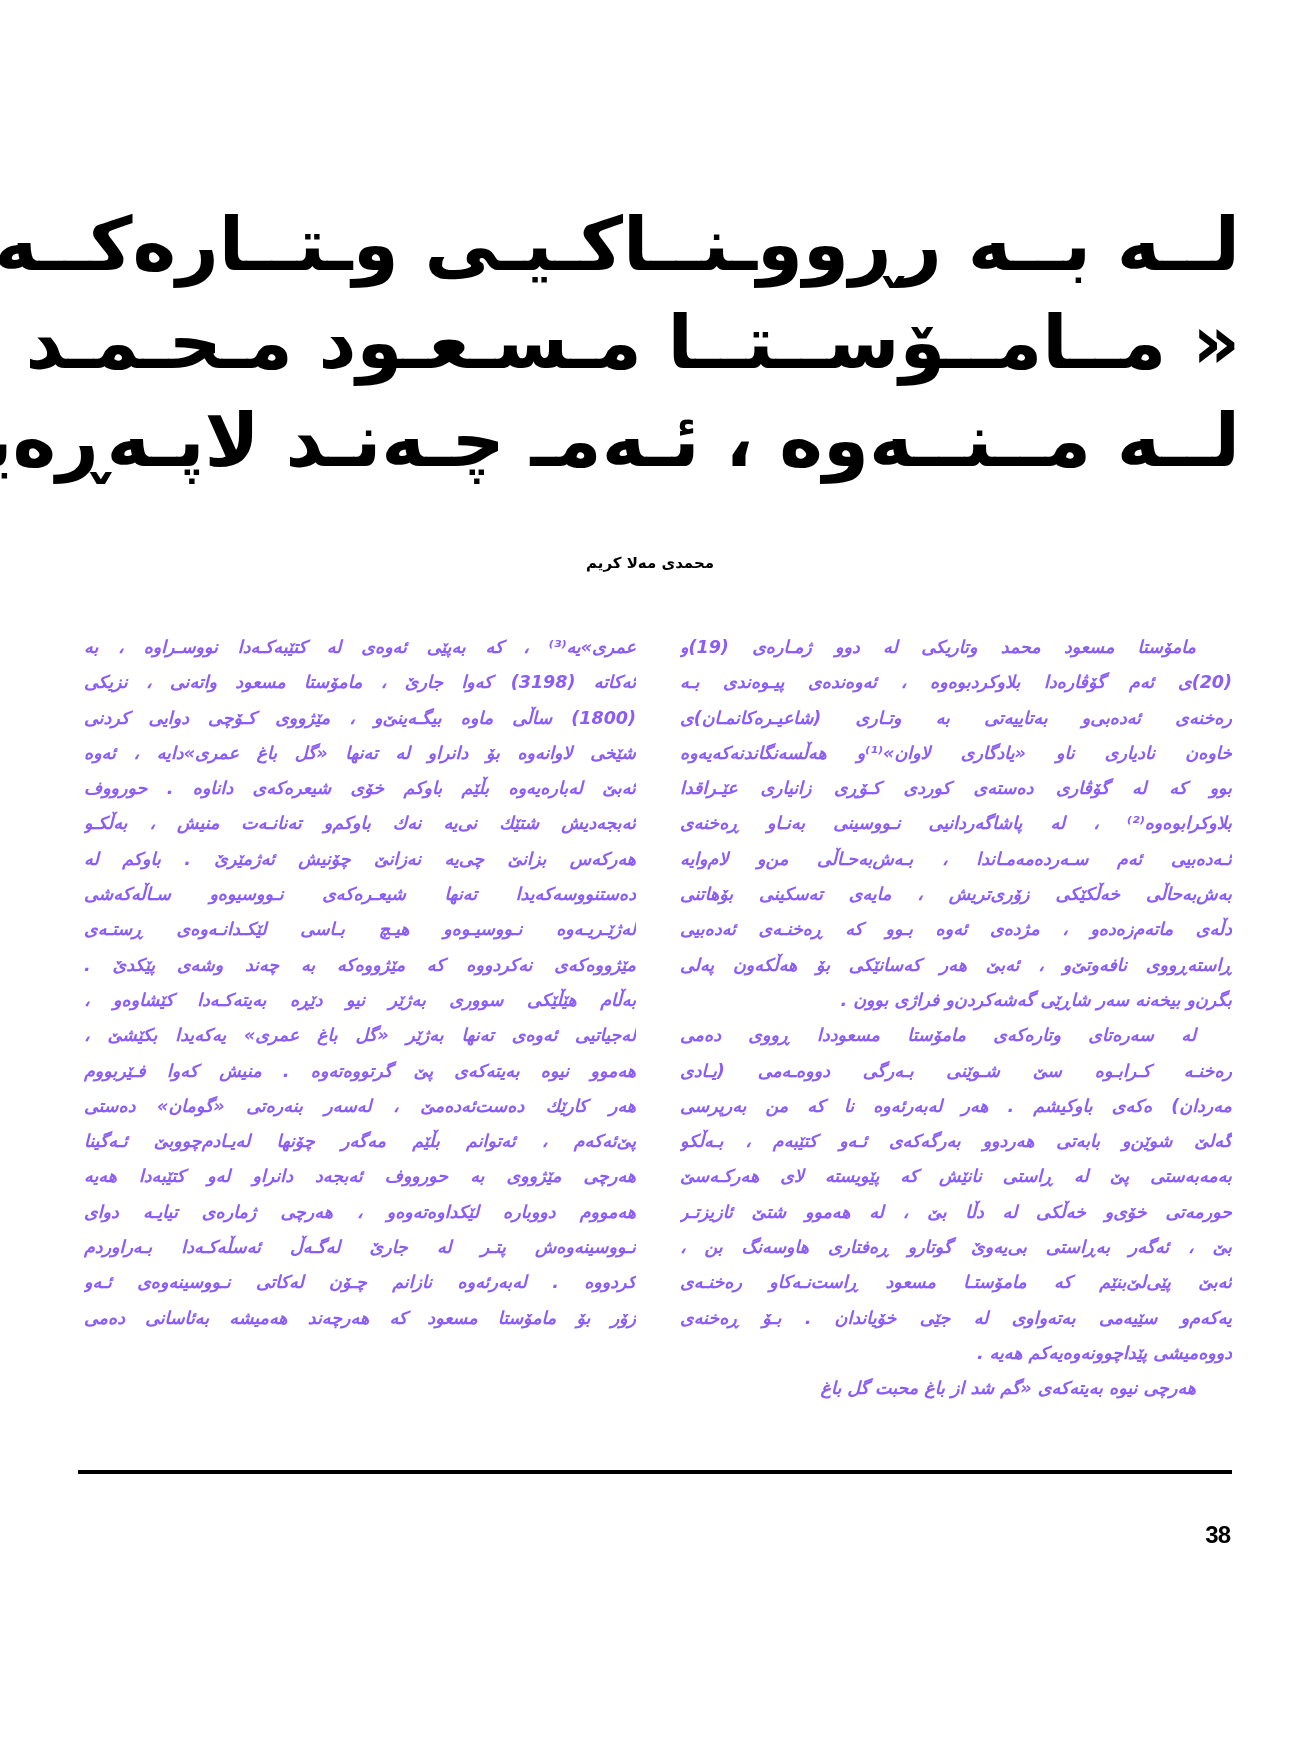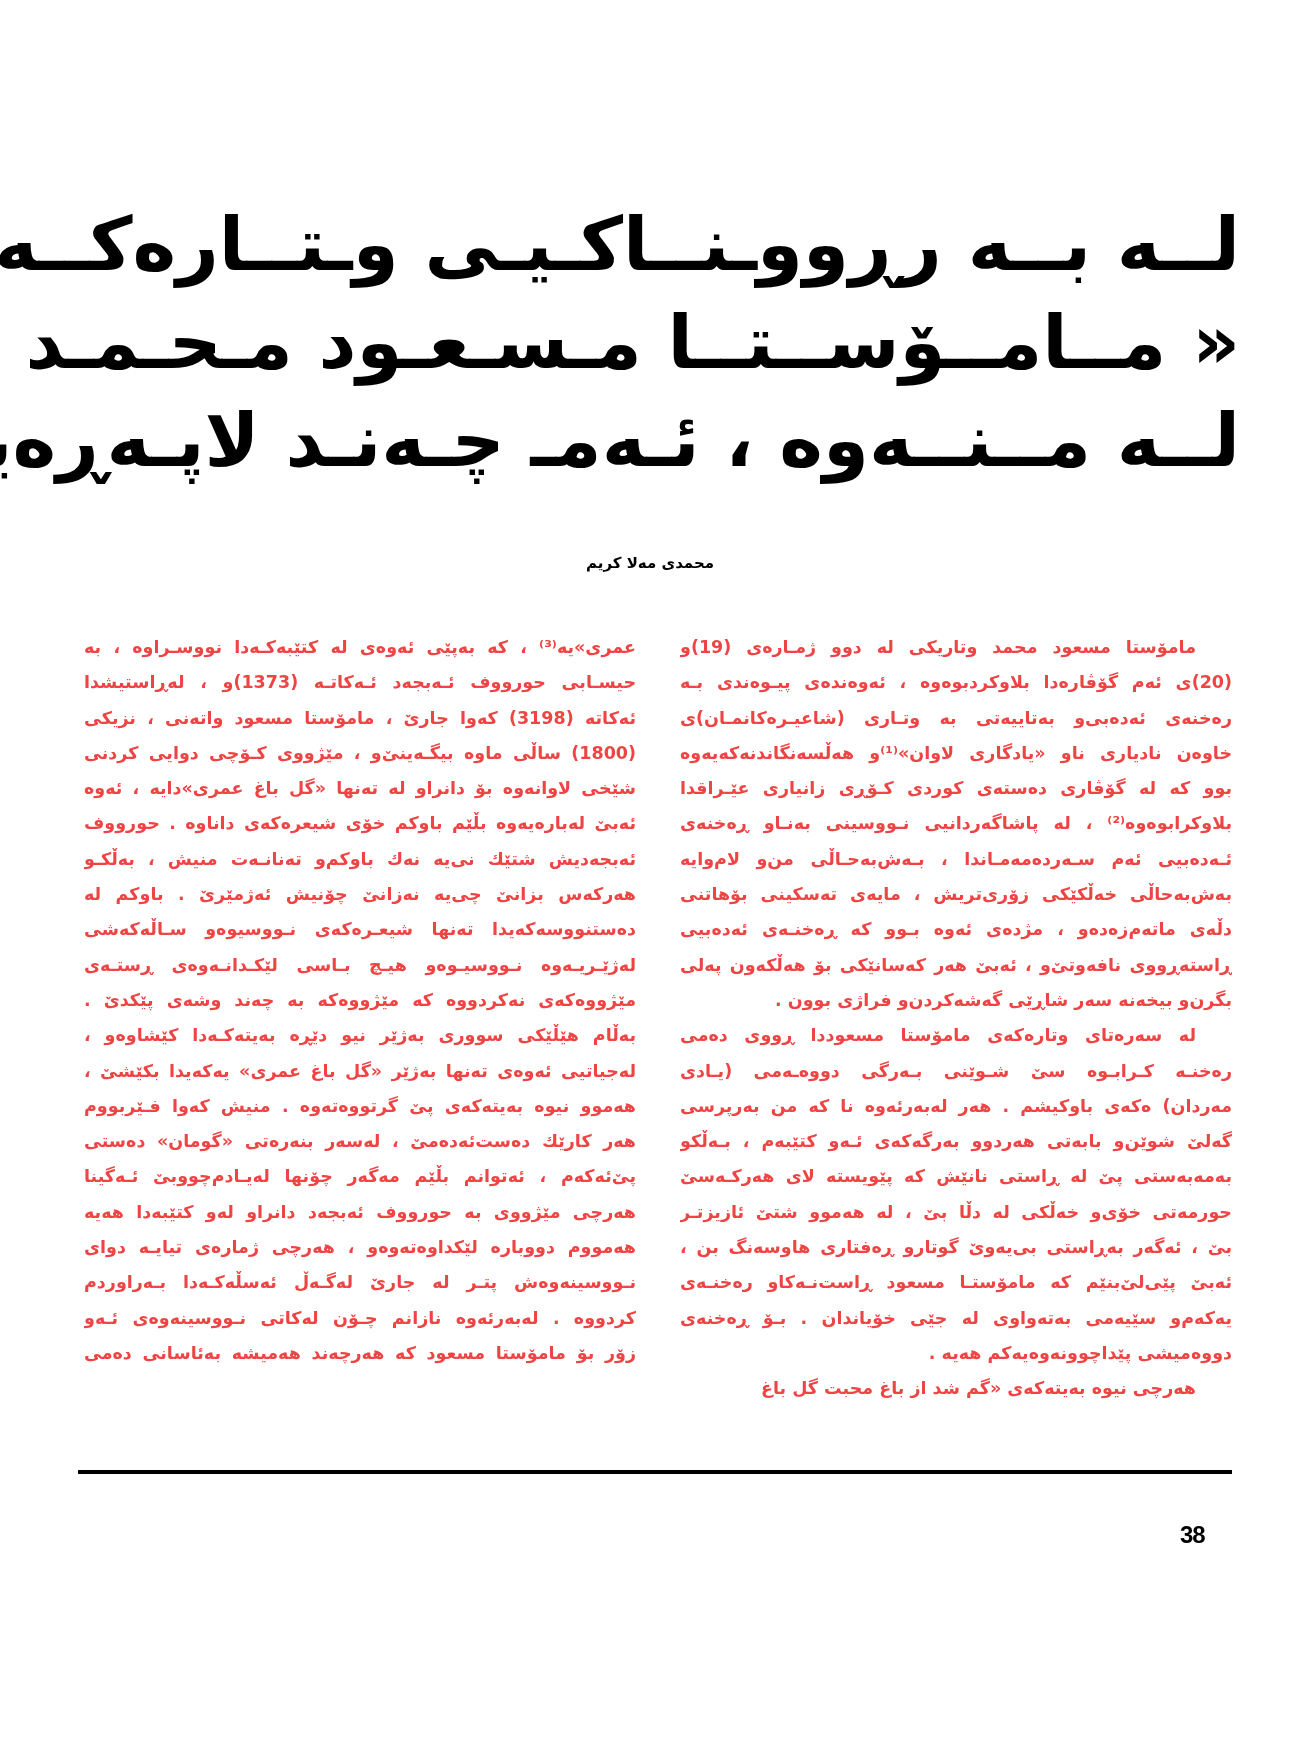--- a/index.html
+++ b/index.html
@@ -55,21 +55,22 @@
     }
     .column {
       position: absolute;
       top: 630px;
       width: 552px;
       direction: rtl;
       font-family: "DejaVu Sans", sans-serif;
       font-weight: bold;
       font-size: 17.5px;
       line-height: 35.3px;
-      color: #ef4444;
+      color: #8b5cf6;
+      font-style: italic;
     }
     .col-right { left: 680px; }
     .col-left  { left: 84px; }
     .line {
       display: block;
       white-space: nowrap;
       text-align: justify;
       text-align-last: justify;
       overflow: hidden;
     }
@@ -81,20 +82,21 @@
       top: 1470px;
       width: 1154px;
       height: 4px;
       background: #000;
     }
     .page-number {
       position: absolute;
       left: 1180px;
       top: 1520px;
       width: 50px;
+      text-align: right;
       font-family: "Liberation Sans", sans-serif;
       font-weight: bold;
       font-size: 24px;
       line-height: 30px;
       letter-spacing: -1px;
     }
   </style>
 </head>
 <body>
 
@@ -127,21 +129,20 @@
       <span class="line">به‌مه‌به‌ستی پێ له ڕاستی نانێش که پێویسته لای هه‌رکـه‌سێ</span>
       <span class="line">حورمه‌تی خۆی‌و خه‌ڵکی له دڵا بێ ، له هه‌موو شتێ ئازیزتـر</span>
       <span class="line">بێ ، ئه‌گه‌ر به‌ڕاستی بی‌یه‌وێ گوتارو ڕه‌فتاری هاوسه‌نگ بن ،</span>
       <span class="line">ئه‌بێ پێی‌لێ‌بنێم که مامۆستـا مسعود ڕاست‌نـه‌کاو ره‌خنـه‌ی</span>
       <span class="line">یه‌که‌م‌و سێیه‌می به‌ته‌واوی له جێی خۆیاندان . بـۆ ڕه‌خنه‌ی</span>
       <span class="line last">دووه‌میشی پێداچوونه‌وه‌یه‌کم هه‌یه .</span>
       <span class="line indent last">هه‌رچی نیوه به‌یته‌که‌ی «گم شد از باغ محبت گل باغ</span>
     </div>
   <div class="column col-left" id="col-left">
       <span class="line">عمری»یه⁽³⁾ ، که به‌پێی ئه‌وه‌ی له کتێبه‌کـه‌دا نووسـراوه ، به</span>
-      <span class="line">حیسـابی حورووف ئـه‌بجه‌د ئـه‌کاتـه (1373)و ، له‌ڕاستیشدا</span>
       <span class="line">ئه‌کاته (3198) که‌وا جارێ ، مامۆستا مسعود واته‌نی ، نزیکی</span>
       <span class="line">(1800) ساڵی ماوه بیگـه‌ینێ‌و ، مێژووی کـۆچی دوایی کردنی</span>
       <span class="line">شێخی لاوانه‌وه بۆ دانراو له ته‌نها «گل باغ عمری»دایه ، ئه‌وه</span>
       <span class="line">ئه‌بێ له‌باره‌یه‌وه بڵێم باوکم خۆی شیعره‌که‌ی داناوه . حورووف</span>
       <span class="line">ئه‌بجه‌دیش شتێك نی‌یه نه‌ك باوکم‌و ته‌نانـه‌ت منیش ، به‌ڵکـو</span>
       <span class="line">هه‌رکه‌س بزانێ چی‌یه نه‌زانێ چۆنیش ئه‌ژمێرێ . باوکم له</span>
       <span class="line">ده‌ستنووسه‌که‌یدا ته‌نها شیعـره‌که‌ی نـووسیوه‌و سـاڵه‌که‌شی</span>
       <span class="line">له‌ژێـریـه‌وه نـووسیـوه‌و هیـچ بـاسی لێکـدانـه‌وه‌ی ڕستـه‌ی</span>
       <span class="line">مێژووه‌که‌ی نه‌کردووه که مێژووه‌که به چه‌ند وشه‌ی پێکدێ .</span>
       <span class="line">به‌ڵام هێڵێکی سووری به‌ژێر نیو دێڕه به‌یته‌کـه‌دا کێشاوه‌و ،</span>

